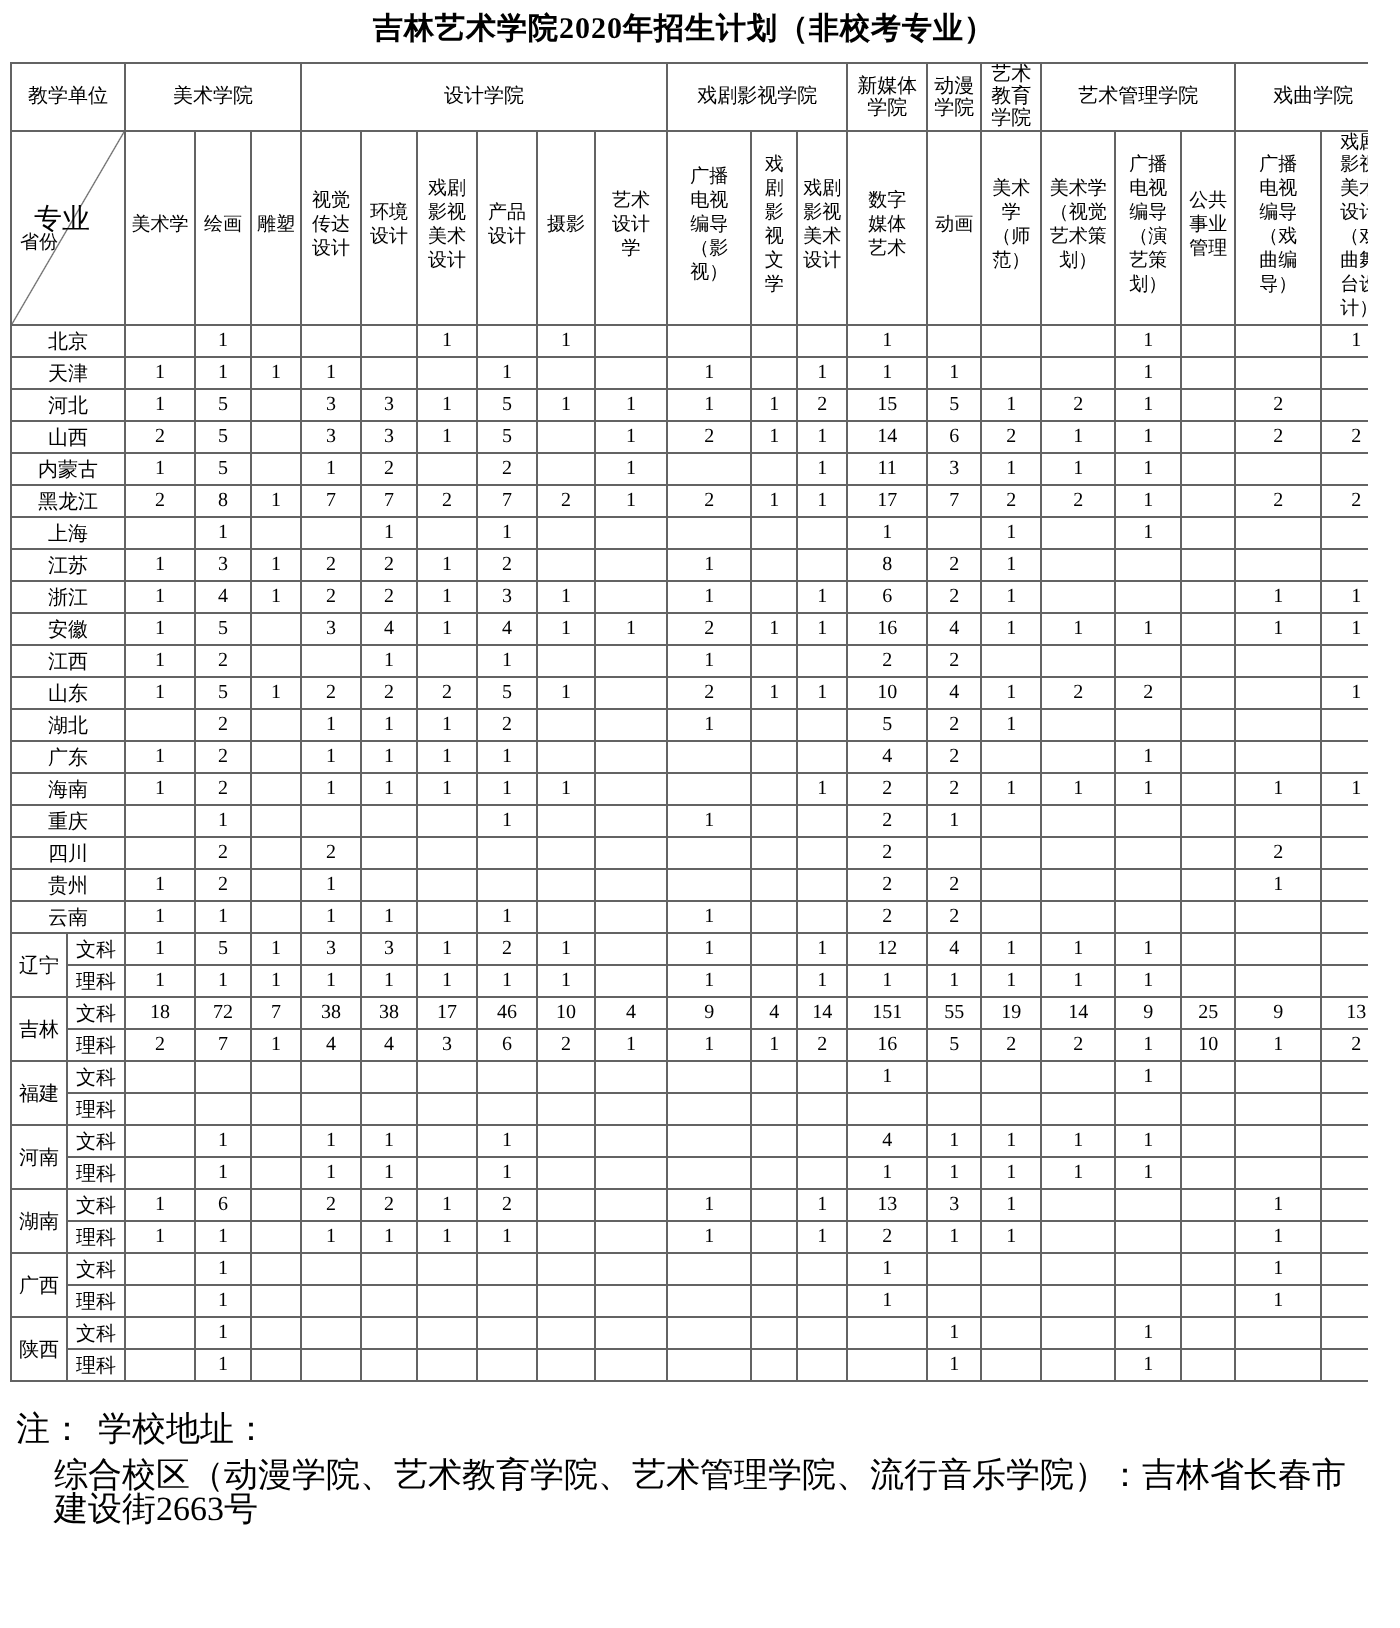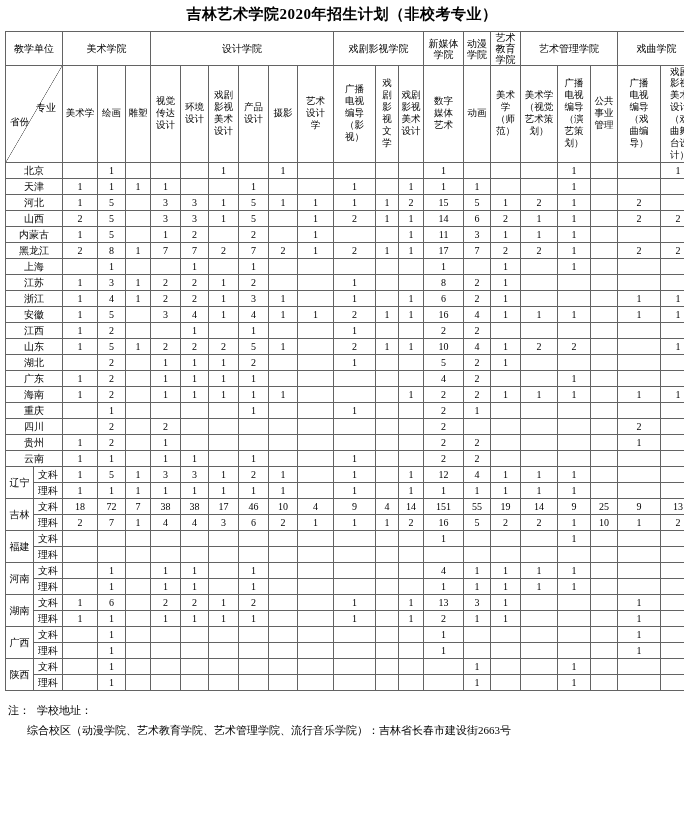--- a/index.html
+++ b/index.html
@@ -19,23 +19,23 @@
   tr.majors th:nth-child(11){padding:0 10px;}
   tr.majors th:nth-child(14){padding:0 9px;}
   tr.majors th:nth-child(18){padding:0 6px;}
   tr.majors th:nth-child(20){padding:0 10px;}
   tr.majors th:nth-child(21){padding:0 6px;text-align:right;}
   tbody td{height:15px;font-size:10px;}
   td.prov,td.track{font-size:10px;letter-spacing:0;}
   th.diag{position:relative;}
   .dline{position:absolute;left:0;top:0;right:0;bottom:0;
          background:linear-gradient(to bottom right,transparent calc(50% - 0.6px),#636363 50%,transparent calc(50% + 0.6px));}
-  .diag .t1{position:absolute;right:6px;top:37%;font-size:10px;}
+  .diag .t1{position:absolute;right:17px;top:37%;font-size:14px;}
   .diag .t2{position:absolute;left:4px;top:53%;font-size:9.5px;}
-  .notes{margin:12px 0 0 8px;font-size:11px;}
+  .notes{margin:12px 0 0 8px;font-size:17px;}
   .note-head{margin-bottom:4px;}
   .note-head .nh2{margin-left:7px;}
   .addr{margin-left:19px;line-height:16.5px;}
 </style>
 </head>
 <body>
 
 <div class="page">
   <div class="title">吉林艺术学院2020年招生计划（非校考专业）</div>
 

